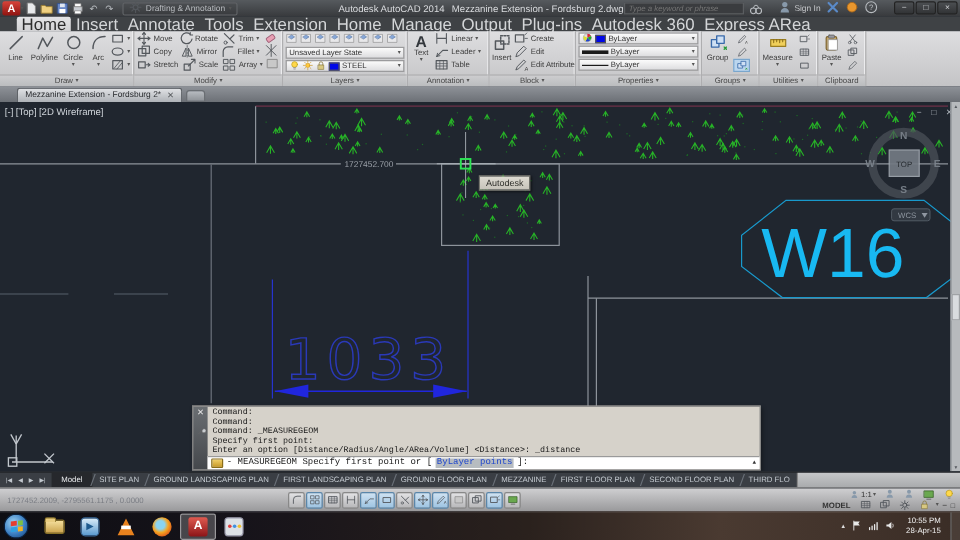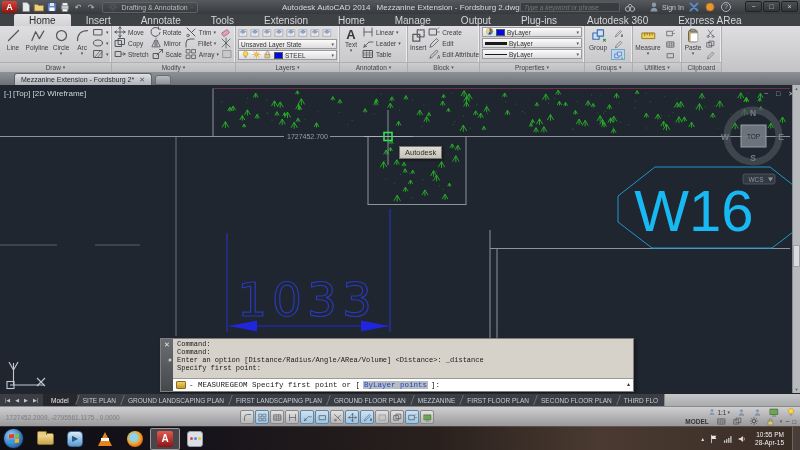--- a/index.html
+++ b/index.html
@@ -14,21 +14,21 @@
   .qai{width:13px;height:12px;display:flex;align-items:center;justify-content:center}
   #workspace{height:11px;margin-left:4px;padding:0 4px;background:linear-gradient(#4a4d50,#3a3c3f);border:1px solid #606366;border-radius:2px;display:flex;align-items:center;gap:3px;color:#b9bcc0;font-size:7px}
   #title-text{position:absolute;left:282px;top:0;height:14px;display:flex;align-items:center;gap:6px;color:#d9dbde;font-size:8px;white-space:nowrap}
   #searchbox{position:absolute;left:520px;top:2px;width:100px;height:10px;background:#3a3c3f;border:1px solid #5a5d60;color:#8f9296;font-style:italic;font-size:6.5px;padding:0 3px;font-family:"Liberation Sans",sans-serif}
   #signin{position:absolute;left:648px;top:0;height:14px;display:flex;align-items:center;gap:2px;color:#c7c9cc}
   #tb-icons{position:absolute;left:688px;top:0;height:14px;display:flex;align-items:center;gap:4px}
   #winbtns{position:absolute;right:2px;top:1px;display:flex;gap:1px}
   .wbtn{width:17px;height:11px;background:linear-gradient(#4c4f52,#323436);border:1px solid #222;border-radius:2px;color:#cfd1d4;font-size:7px;line-height:9px;text-align:center}
   
   #tabrow{position:absolute;left:0;top:14px;width:800px;height:12px;background:#3f4245;display:flex;align-items:flex-end;padding-left:14px}
-  .rtab{height:12px;padding:0 15px;font-size:10px;color:#d4d6d8;display:flex;align-items:center;white-space:nowrap}
+  .rtab{height:12px;padding:0 4px;font-size:14px;color:#d4d6d8;display:flex;align-items:center;white-space:nowrap}
   .rtab.active{background:linear-gradient(#e4e4e6,#d2d2d4);color:#2c2c2c;border-radius:2px 2px 0 0}
   
   #ribbon{position:absolute;left:0;top:26px;width:800px;height:46px;background:linear-gradient(#dedee0,#c4c4c6);display:flex}
   .panel{height:46px;display:flex;flex-direction:column;border-right:1px solid #aeaeb0;box-shadow:inset -1px 0 0 #ececee}
   .pbody{flex:1;display:flex;padding:1px 2px 0 2px;overflow:hidden}
   .plabel{height:10px;background:linear-gradient(#cdcdcf,#babcbe);border-top:1px solid #b0b0b2;font-size:6.5px;color:#454545;display:flex;align-items:center;justify-content:center;gap:2px;white-space:nowrap}
   .rb{display:flex;flex-direction:column;align-items:center;font-size:6.5px;color:#3c3c3c;line-height:7px;padding-top:1px;text-align:center}
   .mi{display:flex;align-items:center;gap:2px;font-size:6.5px;color:#3c3c3c;height:11px;white-space:nowrap}
   .mcol{display:flex;flex-direction:column;justify-content:flex-start}
   .mini{width:14px;height:11px;display:flex;align-items:center;justify-content:center;border:1px solid transparent}
@@ -924,21 +924,21 @@
     </div>
 
     <div id="cmdwin">
       <div id="cmdstrip">
         <span class="x">✕</span>
         <span><svg width="9" height="9" viewBox="0 0 12 12" fill="none" stroke="#54585d" stroke-width="1" stroke-linecap="round" stroke-linejoin="round">
               <path d="M3 9l4-4a2.3 2.3 0 1 0 2-2L5 7z" fill="#c8ccd0" stroke="#666" stroke-width=".6"></path>
             </svg></span>
       </div>
       <div id="cmdmain">
-        <div id="cmdhist"><div>Command:</div><div>Command:</div><div>Enter an option [Distance/Radius/Angle/ARea/Volume] &lt;Distance&gt;: _distance</div><div>Specify first point:</div></div>
+        <div id="cmdhist"><div>Command:</div><div>Command:</div><div>Command: _MEASUREGEOM</div><div>Specify first point:</div><div>Enter an option [Distance/Radius/Angle/ARea/Volume] &lt;Distance&gt;: _distance</div></div>
         <div id="cmdinput">
           <span id="cmdbadge"></span>
           <span>- MEASUREGEOM Specify first point or [</span><span id="cmdopt">ByLayer points</span><span>]:</span>
           <span id="cmdscroll">▲</span>
         </div>
       </div>
     </div>
   </div>
 
   <div id="layoutbar">

